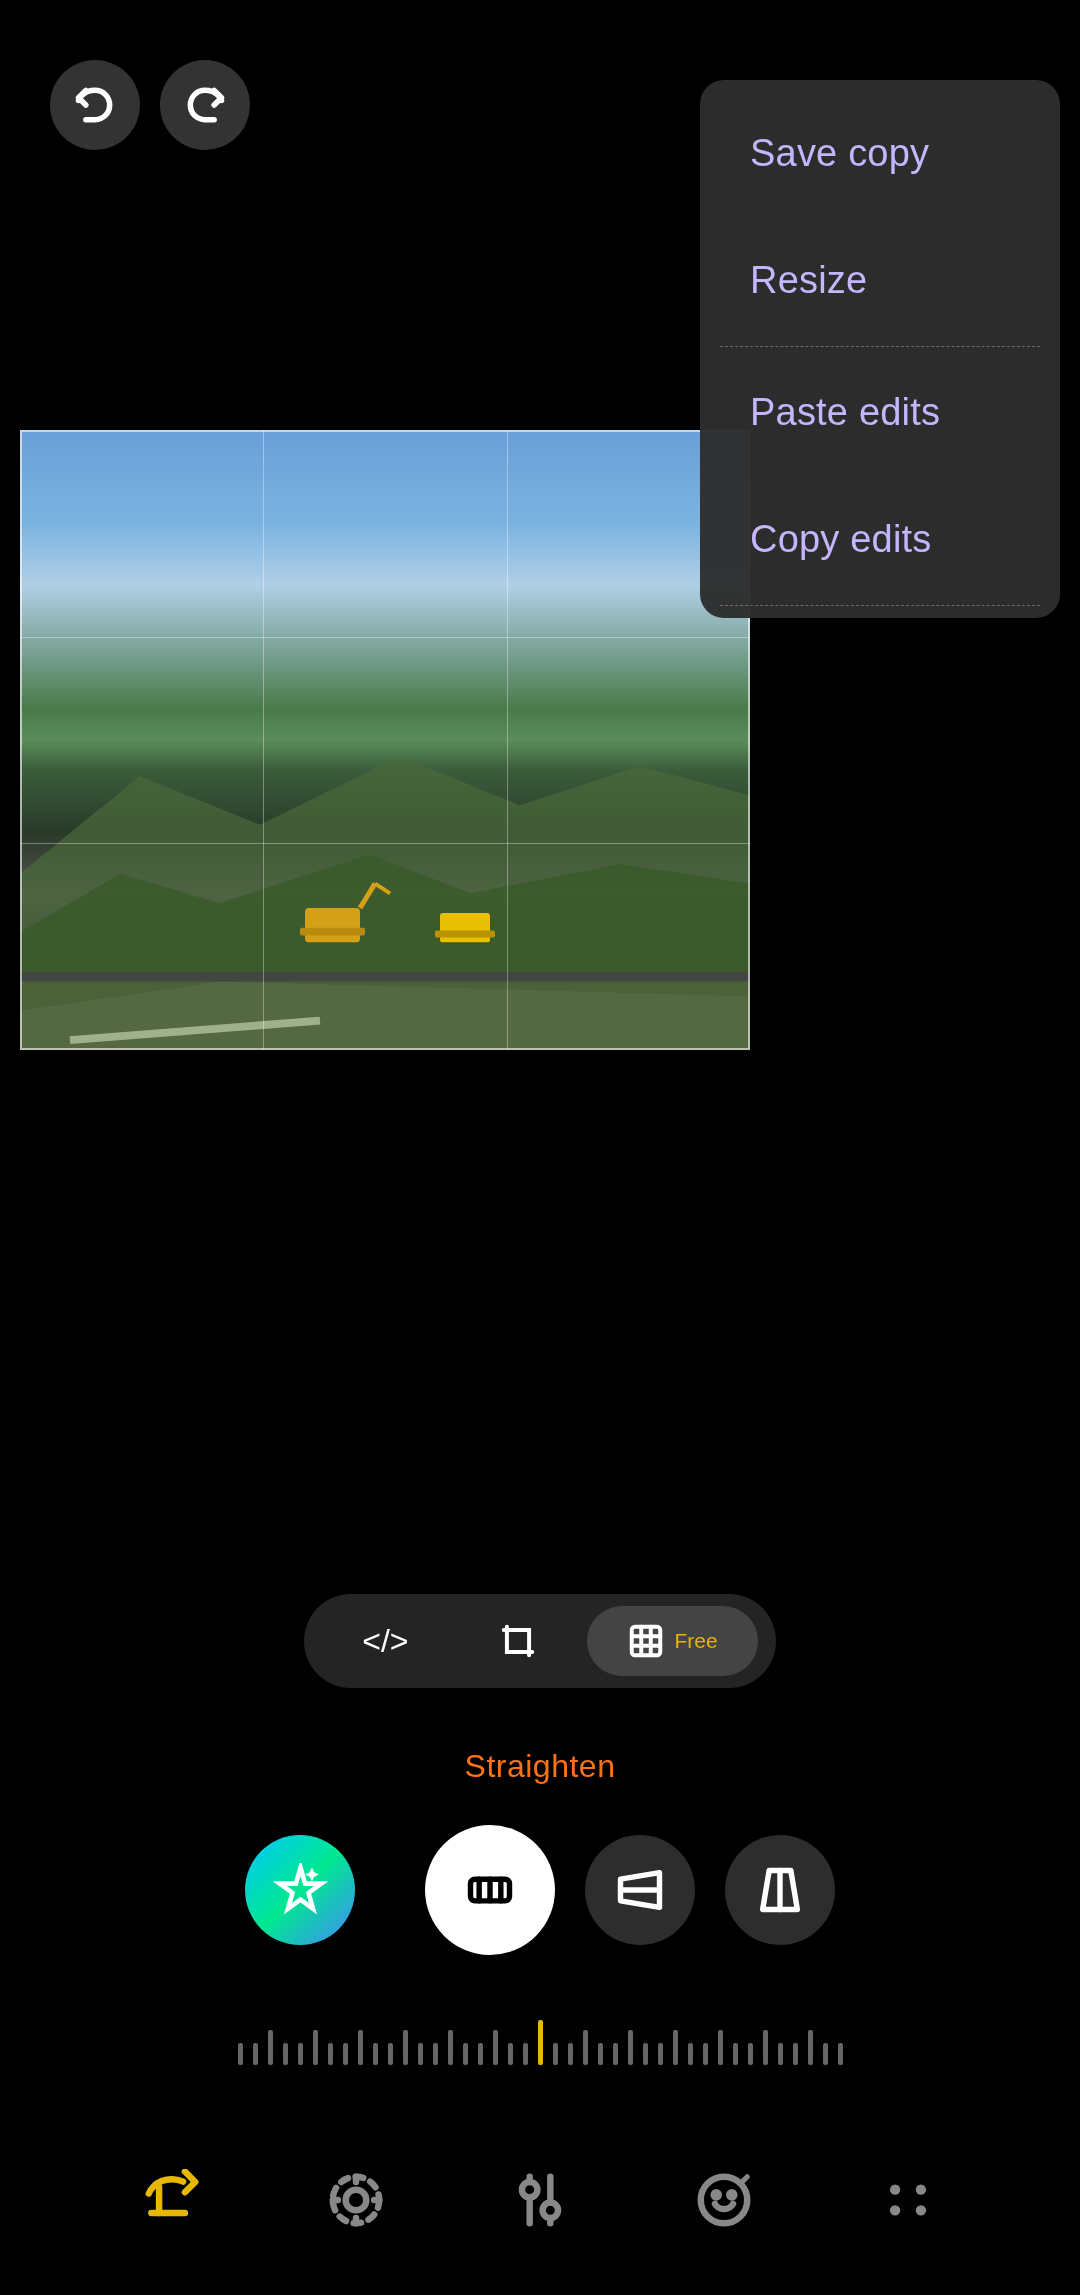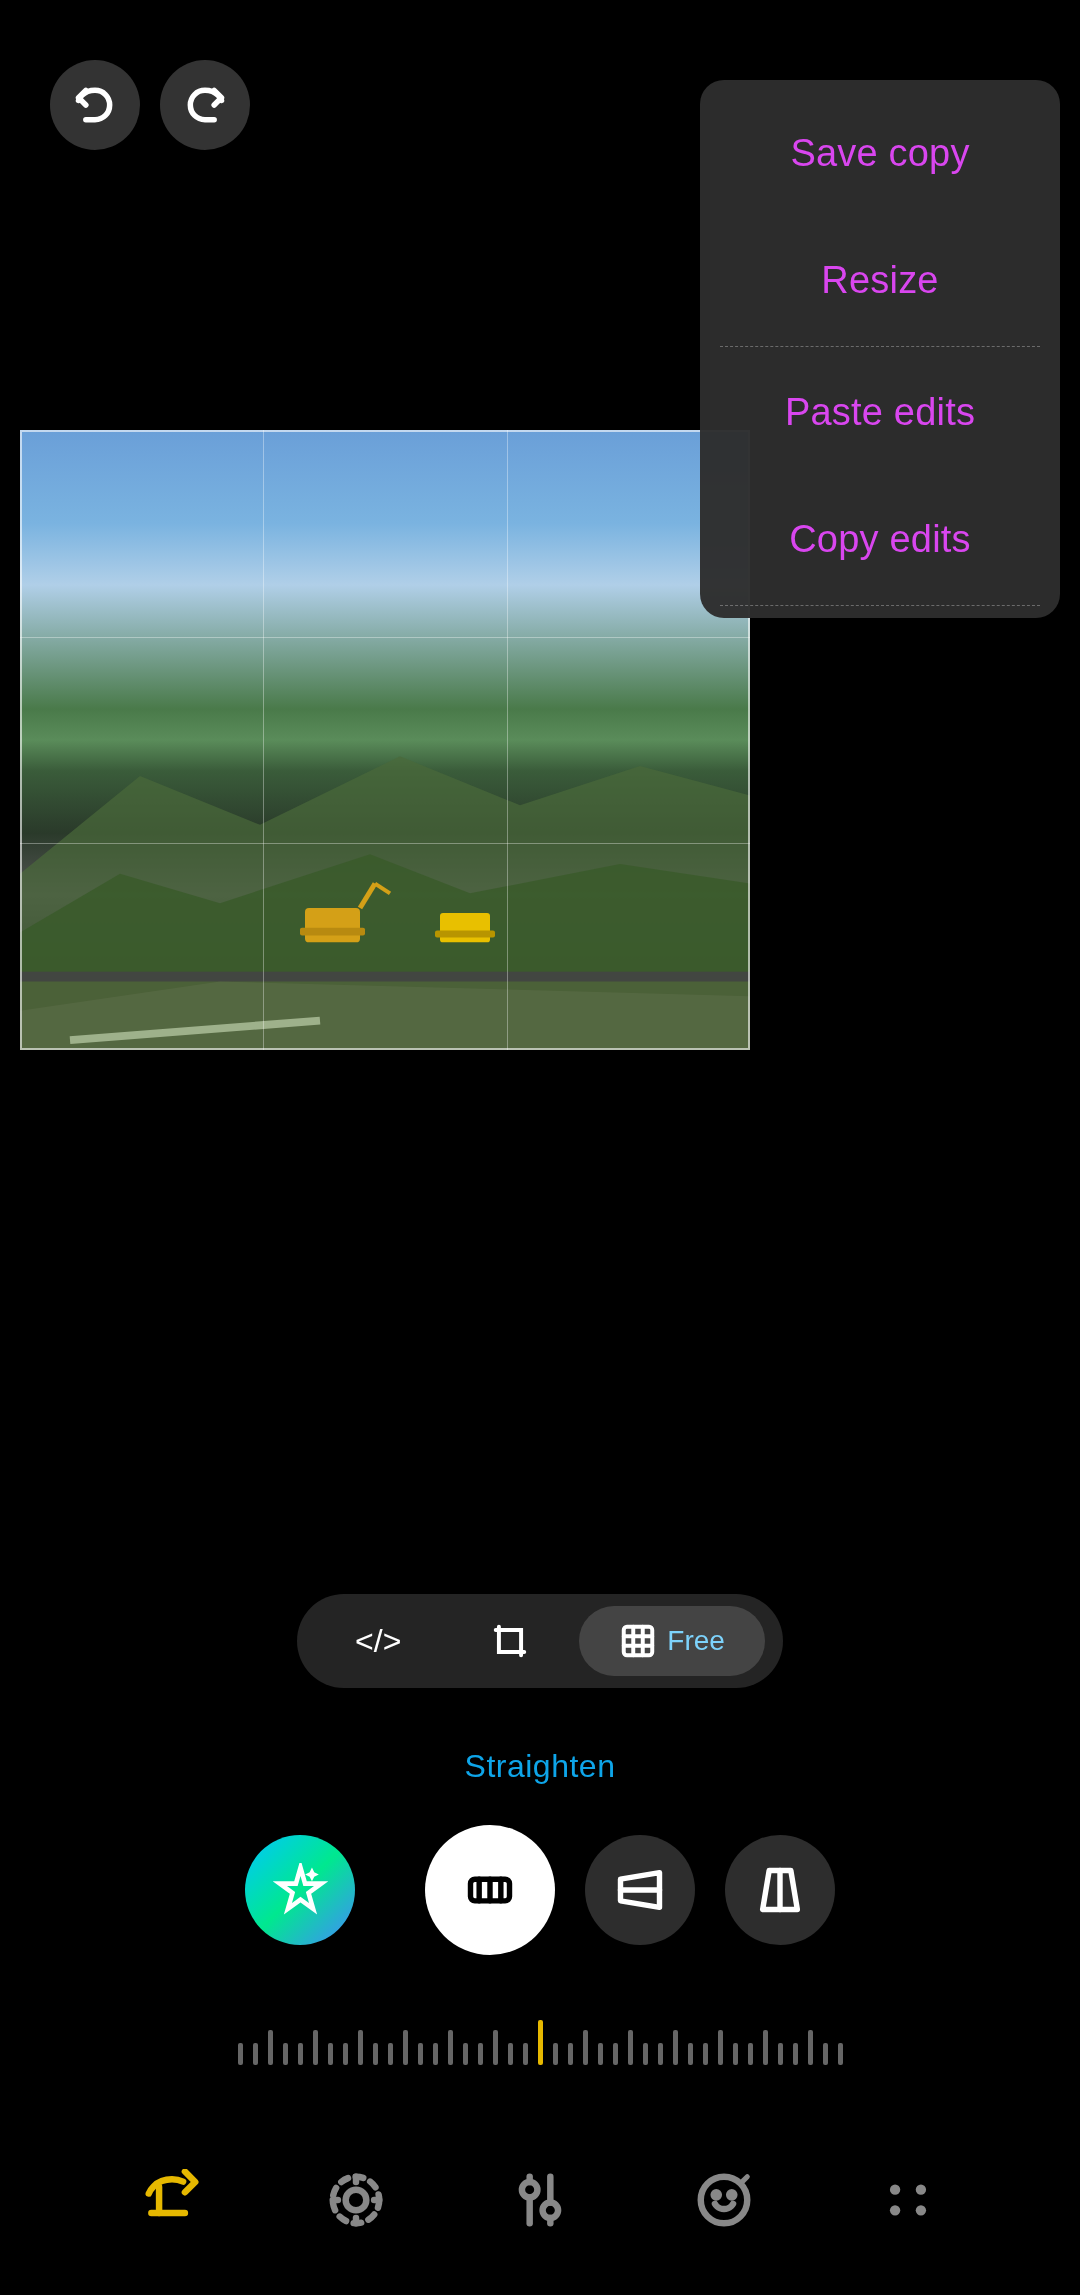--- a/index.html
+++ b/index.html
@@ -124,25 +124,24 @@
       background: rgba(45, 45, 45, 0.97);
       border-radius: 24px;
       overflow: hidden;
       z-index: 100;
       padding: 10px 0;
     }
 
     .menu-item {
       padding: 42px 50px;
       font-size: 38px;
-      color: #d946ef;
+      color: #c4b5fd;
       font-weight: 400;
       cursor: pointer;
       letter-spacing: 0.2px;
-      text-align: center;
     }
 
     .menu-divider {
       margin: 2px 20px;
       border: none;
       border-top: 1.5px dashed rgba(255,255,255,0.3);
     }
 
     
     .mode-pills {
@@ -166,21 +165,21 @@
       align-items: center;
       gap: 10px;
     }
 
     .mode-pill.active {
       background: rgba(255,255,255,0.15);
     }
 
     
     .straighten-label {
-      color: #0ea5e9;
+      color: #f97316;
       font-size: 32px;
       margin-bottom: 40px;
       letter-spacing: 0.5px;
     }
 
     
     .transform-row {
       display: flex;
       align-items: center;
       gap: 30px;
@@ -387,21 +386,21 @@
     <button class="mode-pill">
       <svg width="38" height="38" viewBox="0 0 24 24" fill="none" stroke="#fff" stroke-width="2.5" stroke-linecap="round">
         <path d="M5 3v16h16M3 5h16v16"></path>
       </svg>
     </button>
     <button class="mode-pill active">
       <svg width="38" height="38" viewBox="0 0 24 24" fill="none" stroke="#fff" stroke-width="2.5" stroke-linecap="round">
         <rect x="3" y="3" width="18" height="18" rx="2"></rect>
         <path d="M3 9h18M3 15h18M9 3v18M15 3v18"></path>
       </svg>
-      <span style="font-size:28px; color:#7dd3fc;">Free</span>
+      <span style="font-size:21px; color:#eab308;">Free</span>
     </button>
   </div>
 
   <div class="straighten-label">Straighten</div>
 
   <div class="transform-row">
 
     <button class="ai-btn" style="position:relative; left:0; bottom:0; margin-right:40px;">
       <svg width="55" height="55" viewBox="0 0 24 24" fill="none" stroke="#fff" stroke-width="2" stroke-linecap="round">
         <path d="M12 2l2 7h7l-5.5 4 2 7L12 16l-5.5 4 2-7L3 9h7z"></path>

